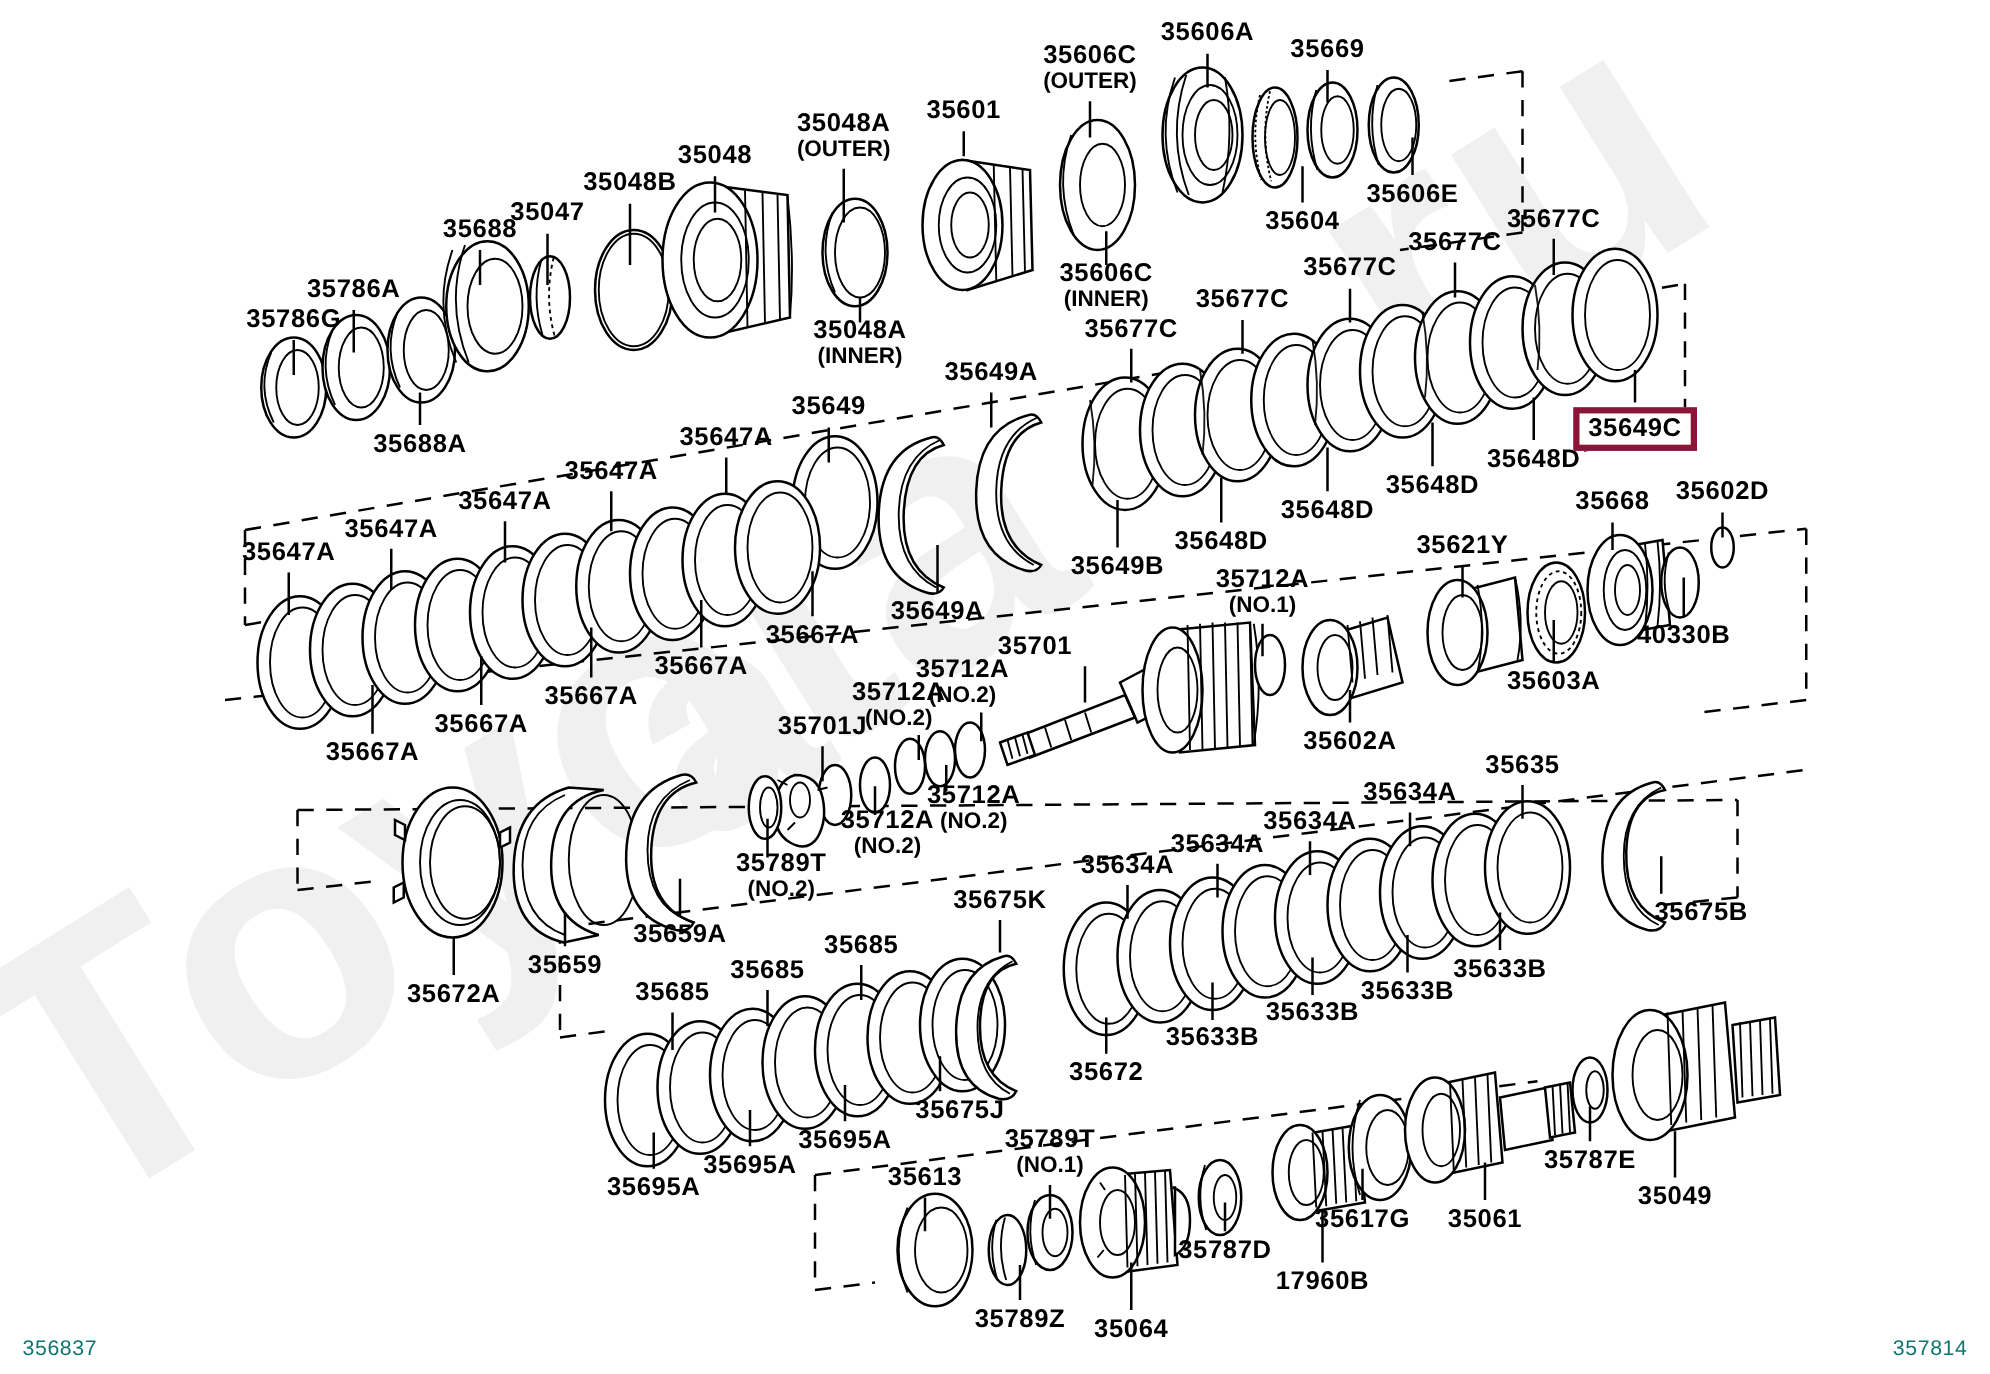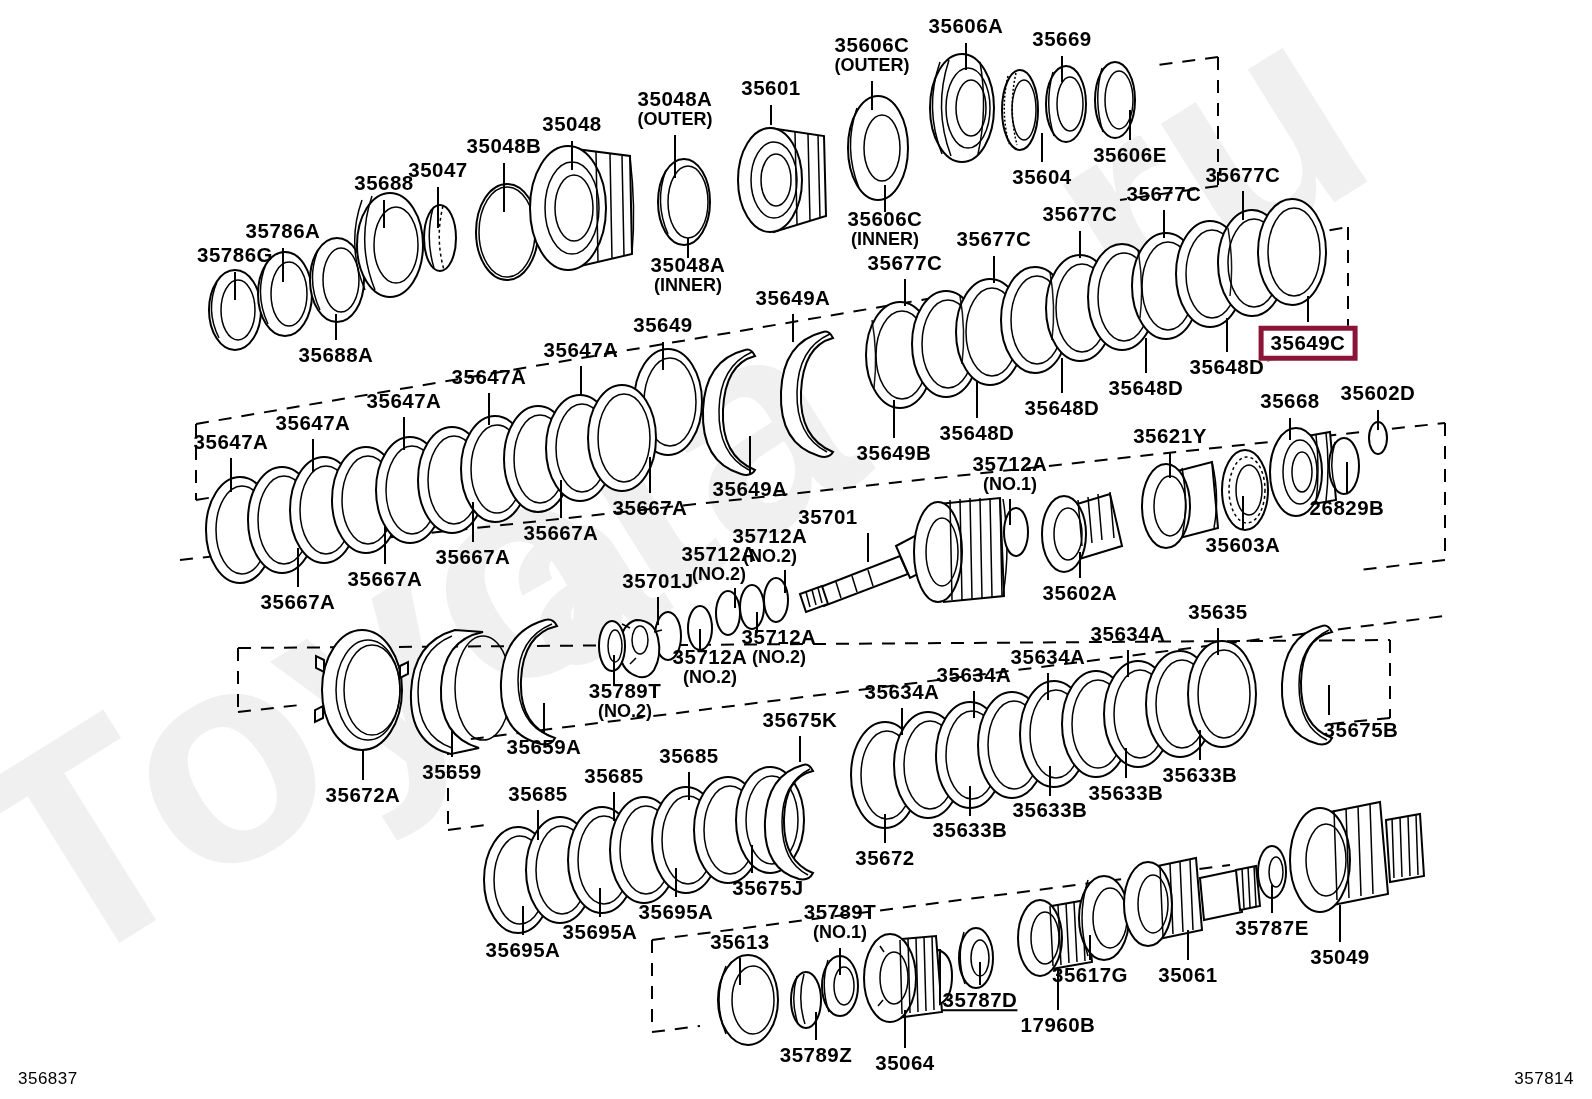--- a/index.html
+++ b/index.html
@@ -38,21 +38,21 @@
     border:5px solid #8b1538;
     background:#ffffff;
     padding:1px 7px 2px 7px;
     transform:translate(-50%,-50%);
     z-index:40;
   }
   .corner{
     position:absolute;
     font-family:"Liberation Sans", sans-serif;
     font-size:17px;
-    color:#000000;
+    color:#0f766e;
     letter-spacing:0.5px;
   }
 </style>
 </head>
 <body>
 
 <div id="stage">
 
   <svg id="watermark" viewBox="0 0 1592 1099" xmlns="http://www.w3.org/2000/svg">
     <g fill="#f0f0f0">
@@ -681,21 +681,21 @@
       <div class="lbl" style="left: 750px; top: 489px;"><span>35649A</span></div>
       <div class="lbl" style="left: 894px; top: 453px;"><span>35649B</span></div>
       <div class="lbl" style="left: 977px; top: 433px;"><span>35648D</span></div>
       <div class="lbl" style="left: 1062px; top: 408px;"><span>35648D</span></div>
       <div class="lbl" style="left: 1146px; top: 388px;"><span>35648D</span></div>
       <div class="lbl" style="left: 1227px; top: 367px;"><span>35648D</span></div>
       <div class="lbl hl" style="left: 1308px; top: 343px; border-color: rgb(139, 21, 56);"><span>35649C</span></div>
       <div class="lbl" style="left: 1170px; top: 436px;"><span>35621Y</span></div>
       <div class="lbl" style="left: 1290px; top: 401px;"><span>35668</span></div>
       <div class="lbl" style="left: 1378px; top: 393px;"><span>35602D</span></div>
-      <div class="lbl" style="left: 1347px; top: 508px;"><span>26829B</span></div>
+      <div class="lbl" style="left: 1347px; top: 508px;"><span>40330B</span></div>
       <div class="lbl" style="left: 1243px; top: 545px;"><span>35603A</span></div>
       <div class="lbl" style="left: 1010px; top: 473px;"><span>35712A</span><span class="sub">(NO.1)</span></div>
       <div class="lbl" style="left: 828px; top: 517px;"><span>35701</span></div>
       <div class="lbl" style="left: 770px; top: 545px;"><span>35712A</span><span class="sub">(NO.2)</span></div>
       <div class="lbl" style="left: 719px; top: 563px;"><span>35712A</span><span class="sub">(NO.2)</span></div>
       <div class="lbl" style="left: 658px; top: 581px;"><span>35701J</span></div>
       <div class="lbl" style="left: 779px; top: 646px;"><span>35712A</span><span class="sub">(NO.2)</span></div>
       <div class="lbl" style="left: 710px; top: 666px;"><span>35712A</span><span class="sub">(NO.2)</span></div>
       <div class="lbl" style="left: 625px; top: 700px;"><span>35789T</span><span class="sub">(NO.2)</span></div>
       <div class="lbl" style="left: 1080px; top: 593px;"><span>35602A</span></div>
@@ -718,21 +718,21 @@
       <div class="lbl" style="left: 676px; top: 912px;"><span>35695A</span></div>
       <div class="lbl" style="left: 600px; top: 932px;"><span>35695A</span></div>
       <div class="lbl" style="left: 523px; top: 950px;"><span>35695A</span></div>
       <div class="lbl" style="left: 363px; top: 795px;"><span>35672A</span></div>
       <div class="lbl" style="left: 452px; top: 772px;"><span>35659</span></div>
       <div class="lbl" style="left: 544px; top: 747px;"><span>35659A</span></div>
       <div class="lbl" style="left: 740px; top: 942px;"><span>35613</span></div>
       <div class="lbl" style="left: 840px; top: 921px;"><span>35789T</span><span class="sub">(NO.1)</span></div>
       <div class="lbl" style="left: 816px; top: 1055px;"><span>35789Z</span></div>
       <div class="lbl" style="left: 905px; top: 1063px;"><span>35064</span></div>
-      <div class="lbl" style="left: 980px; top: 1000px; text-decoration: underline;"><span>35787D</span></div>
+      <div class="lbl" style="left: 980px; top: 1000px;"><span>35787D</span></div>
       <div class="lbl" style="left: 1058px; top: 1025px;"><span>17960B</span></div>
       <div class="lbl" style="left: 1090px; top: 975px;"><span>35617G</span></div>
       <div class="lbl" style="left: 1188px; top: 975px;"><span>35061</span></div>
       <div class="lbl" style="left: 1272px; top: 928px;"><span>35787E</span></div>
       <div class="lbl" style="left: 1340px; top: 957px;"><span>35049</span></div>
     </div>
 
   <div class="corner" style="left:18px;bottom:10px;">356837</div>
   <div class="corner" style="right:18px;bottom:10px;text-align:right;">357814</div>
 

